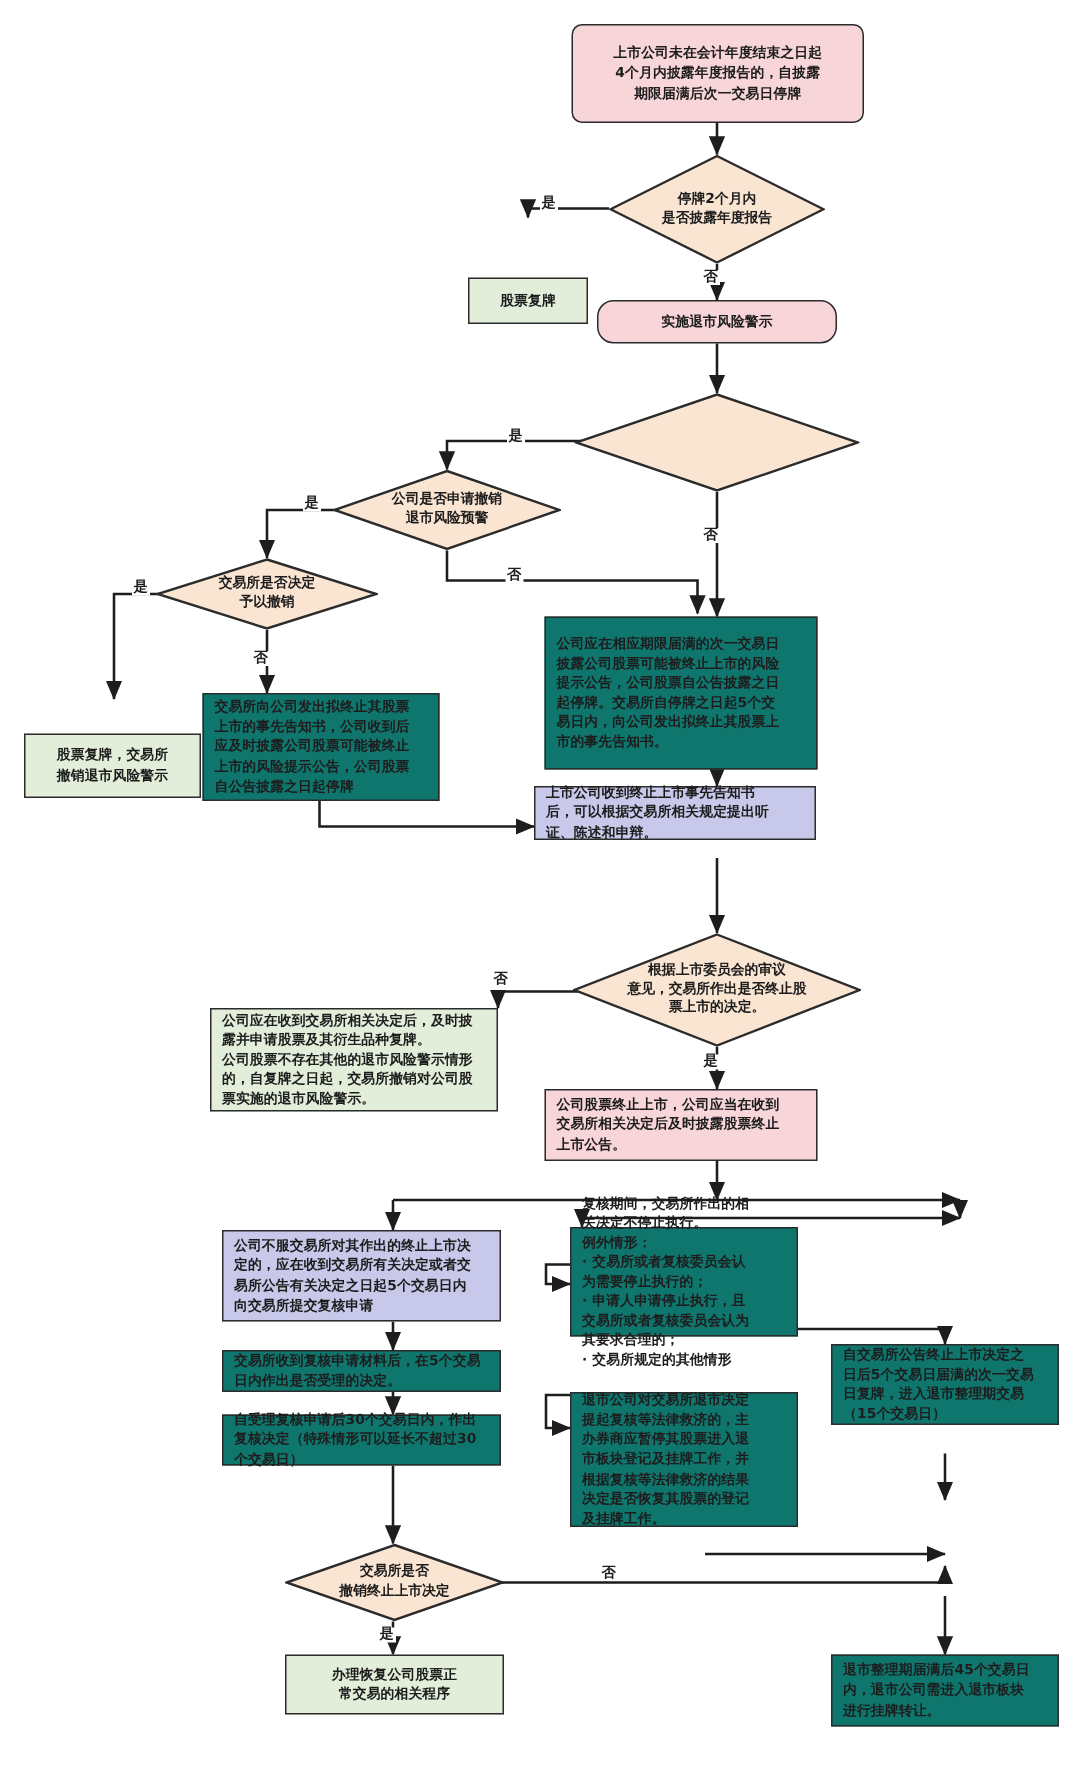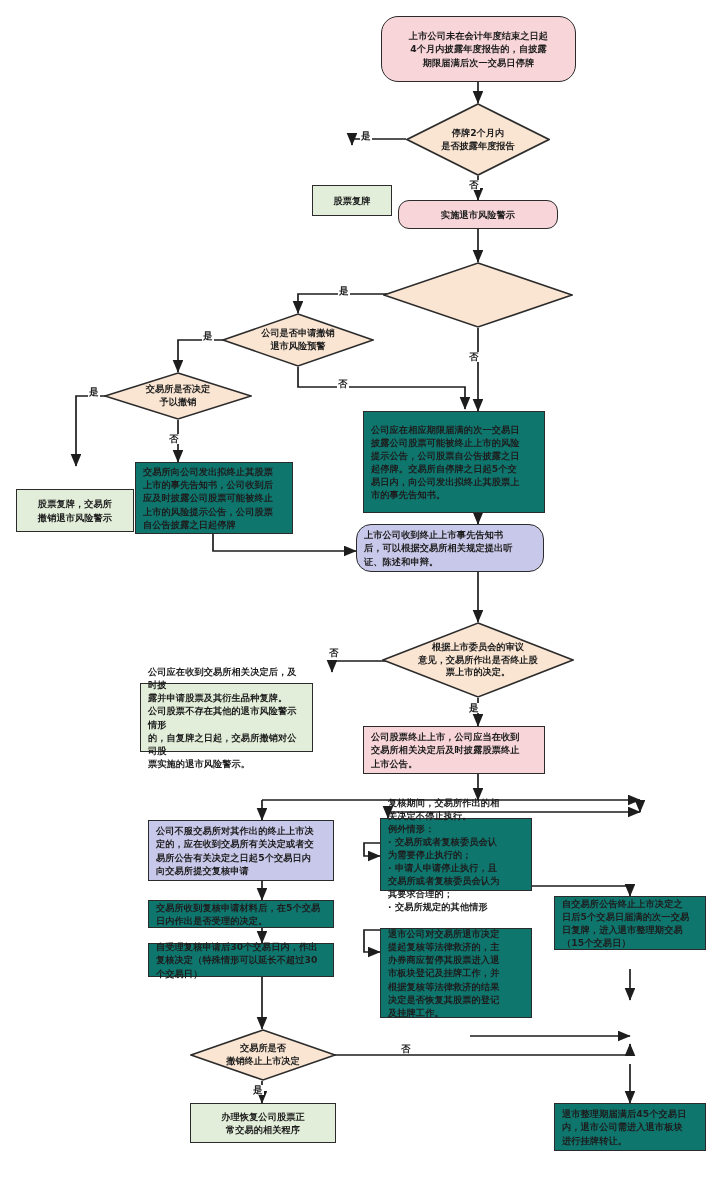--- a/index.html
+++ b/index.html
@@ -33,21 +33,21 @@
     font-weight: bold;
     letter-spacing: 0.1px;
     white-space: pre-line;
     padding: 5px 7px;
   }
   .node.center { justify-content: center; text-align: center; }
   .node.pink   { background: #f7d5d9; }
   .node.green  { background: #e2eed9; }
   .node.purple { background: #c8c8ea; }
   .node.plain  { background: #0f766e; }
-  .node.round  { border-radius: 17px; }
+  .node.round  { border-radius: 7px; }
 
   .diamond {
     position: absolute;
   }
   .diamond .dshape {
     position: absolute;
     left: 0; top: 0;
     width: 100%; height: 100%;
   }
   .diamond .dtext {
@@ -209,36 +209,36 @@
 
   <div class="node plain" style="left:363px; top:411px; width:182px; height:102px;">
     <span>公司应在相应期限届满的次一交易日
 披露公司股票可能被终止上市的风险
 提示公告，公司股票自公告披露之日
 起停牌。交易所自停牌之日起5个交
 易日内，向公司发出拟终止其股票上
 市的事先告知书。</span>
   </div>
 
-  <div class="node purple" style="left:356px; top:524px; width:188px; height:48px;border-radius:15px;">
+  <div class="node purple" style="left:356px; top:524px; width:188px; height:36px;">
     <span>上市公司收到终止上市事先告知书
 后，可以根据交易所相关规定提出听
 证、陈述和申辩。</span>
   </div>
 
   <div class="diamond" style="left:382px; top:622px; width:192px; height:76px;">
     <svg class="dshape" viewBox="0 0 192 76" preserveAspectRatio="none">
       <polygon points="96,1 191,38 96,75 1,38" fill="#fae5d3" stroke="#2b2b2b" stroke-width="1.6"></polygon>
     </svg>
     <div class="dtext">根据上市委员会的审议
 意见，交易所作出是否终止股
 票上市的决定。</div>
   </div>
 
-  <div class="node green" style="left:140px; top:672px; width:173px; height:69px;margin-top:11px;">
+  <div class="node green" style="left:140px; top:672px; width:192px; height:69px;">
     <span>公司应在收到交易所相关决定后，及时披
 露并申请股票及其衍生品种复牌。
 公司股票不存在其他的退市风险警示情形
 的，自复牌之日起，交易所撤销对公司股
 票实施的退市风险警示。</span>
   </div>
 
   <div class="node pink" style="left:363px; top:726px; width:182px; height:48px;">
     <span>公司股票终止上市，公司应当在收到
 交易所相关决定后及时披露股票终止

